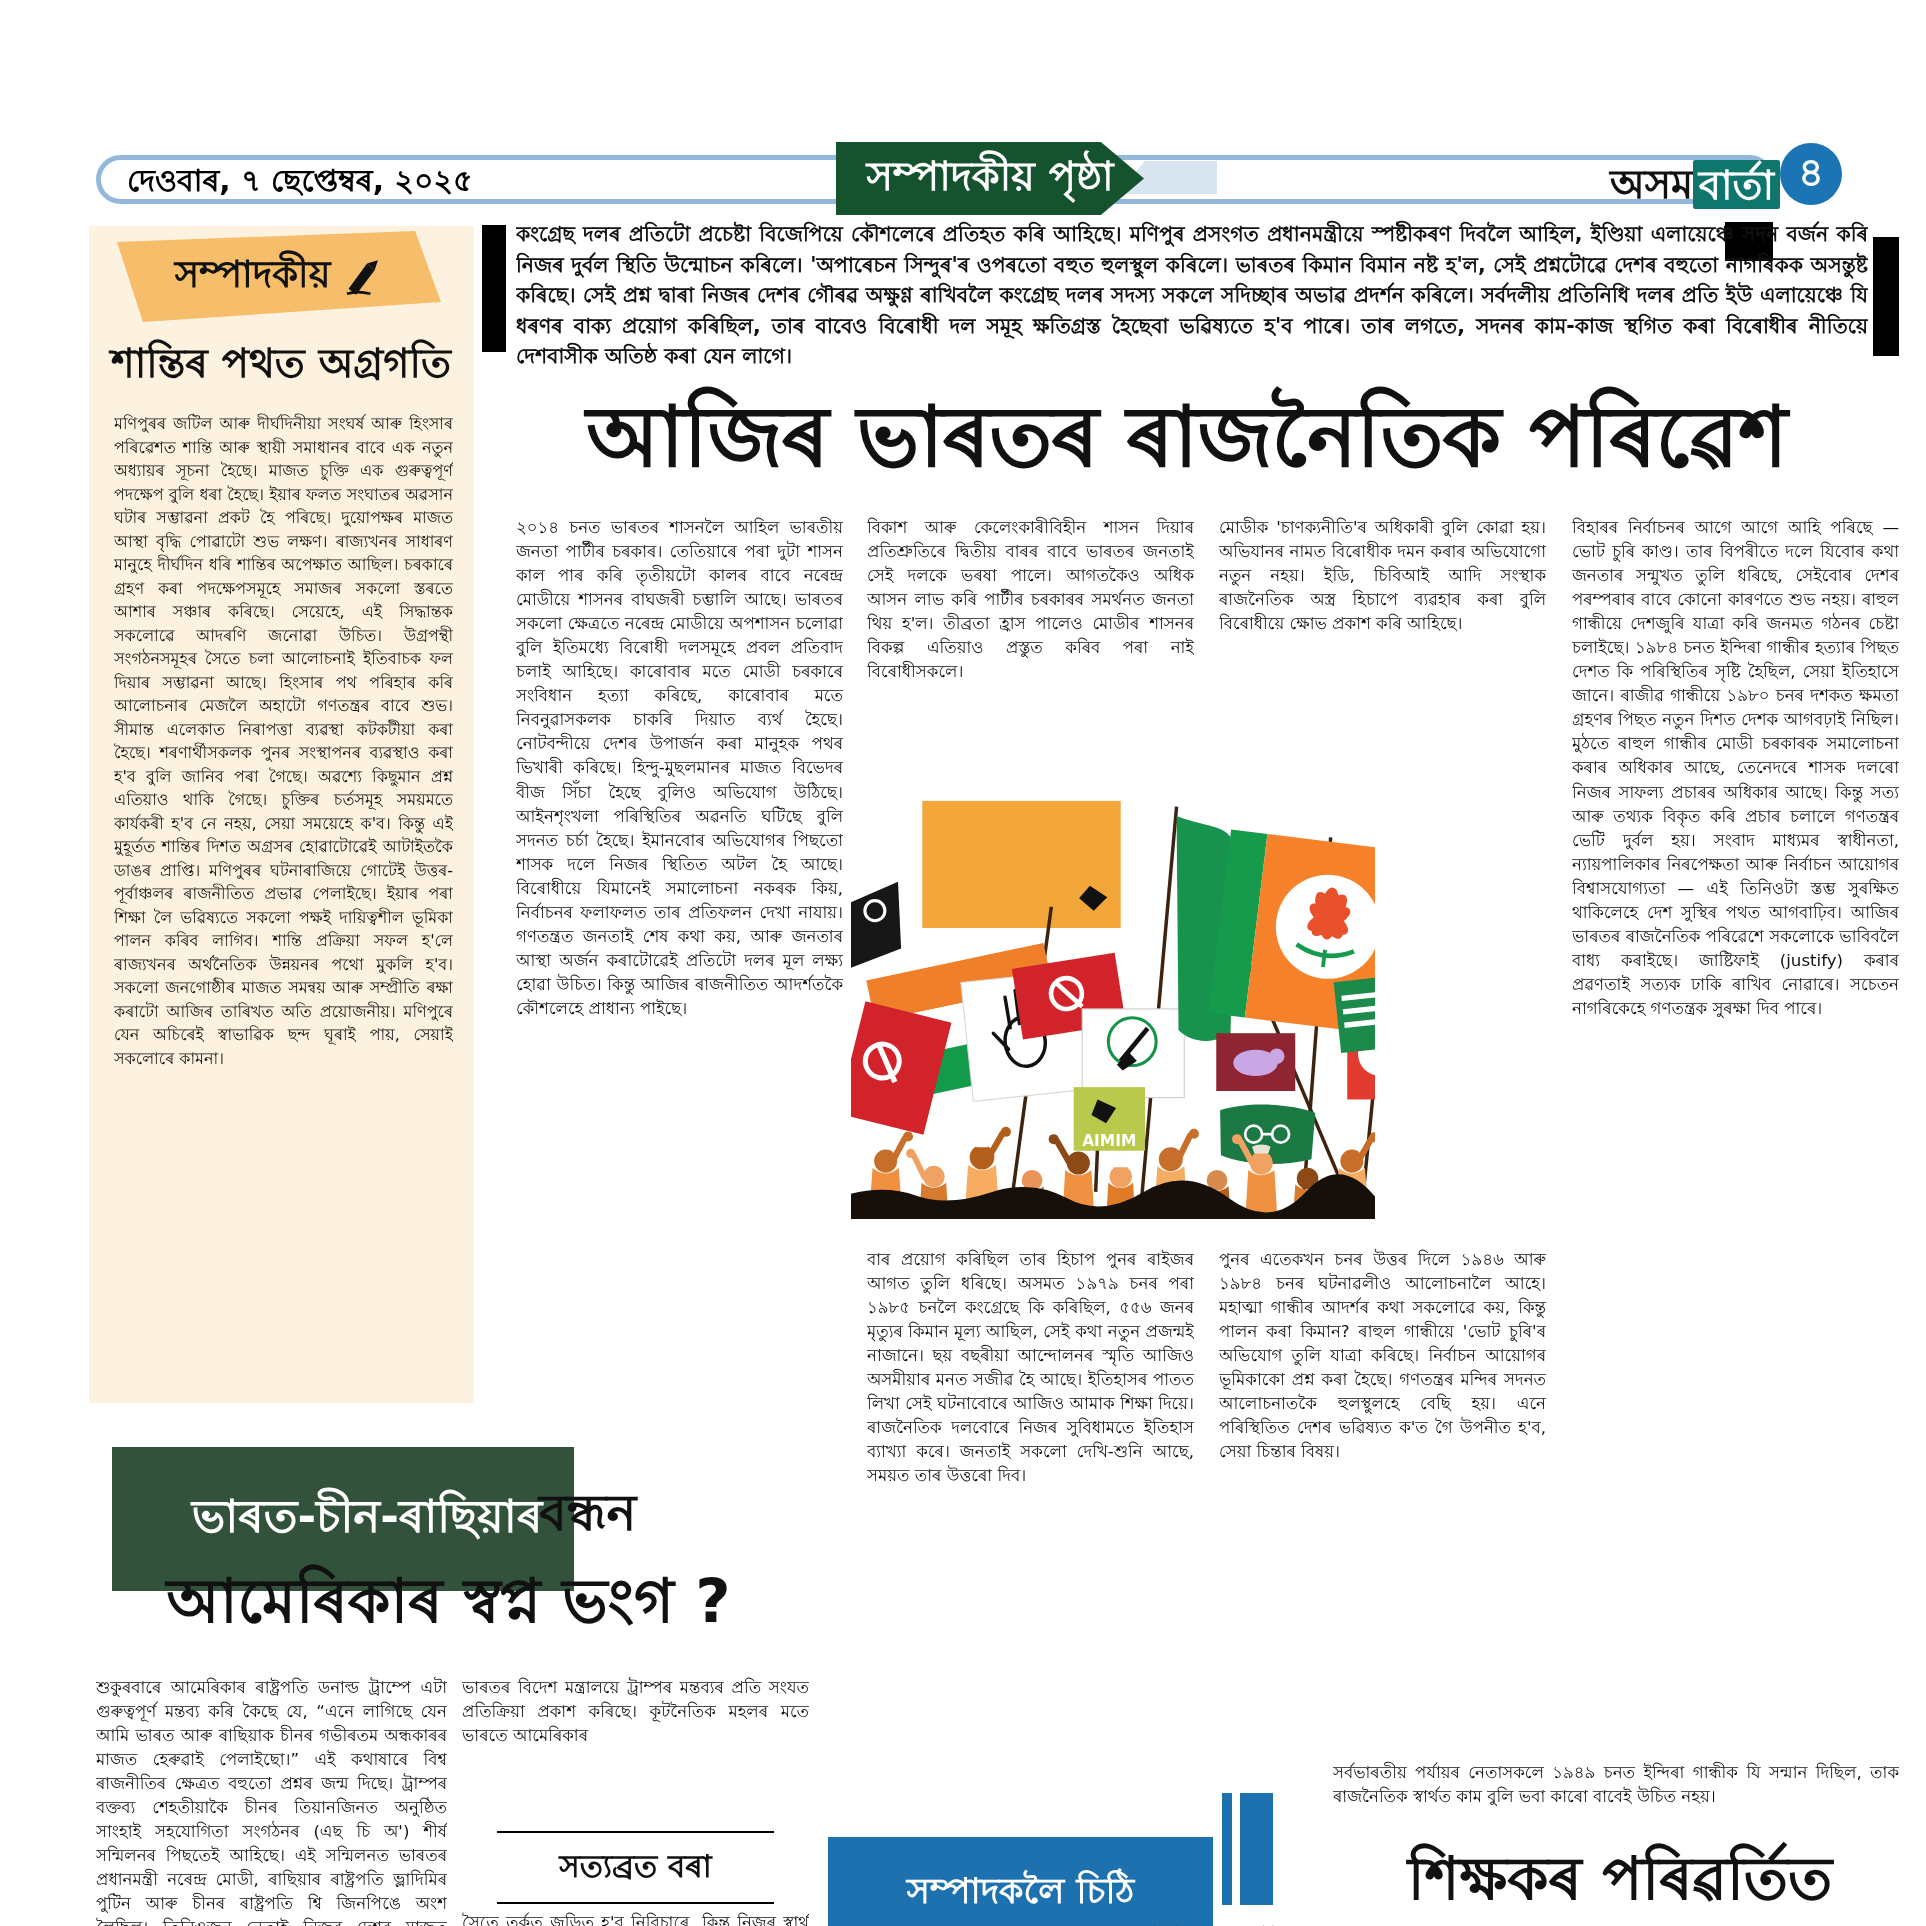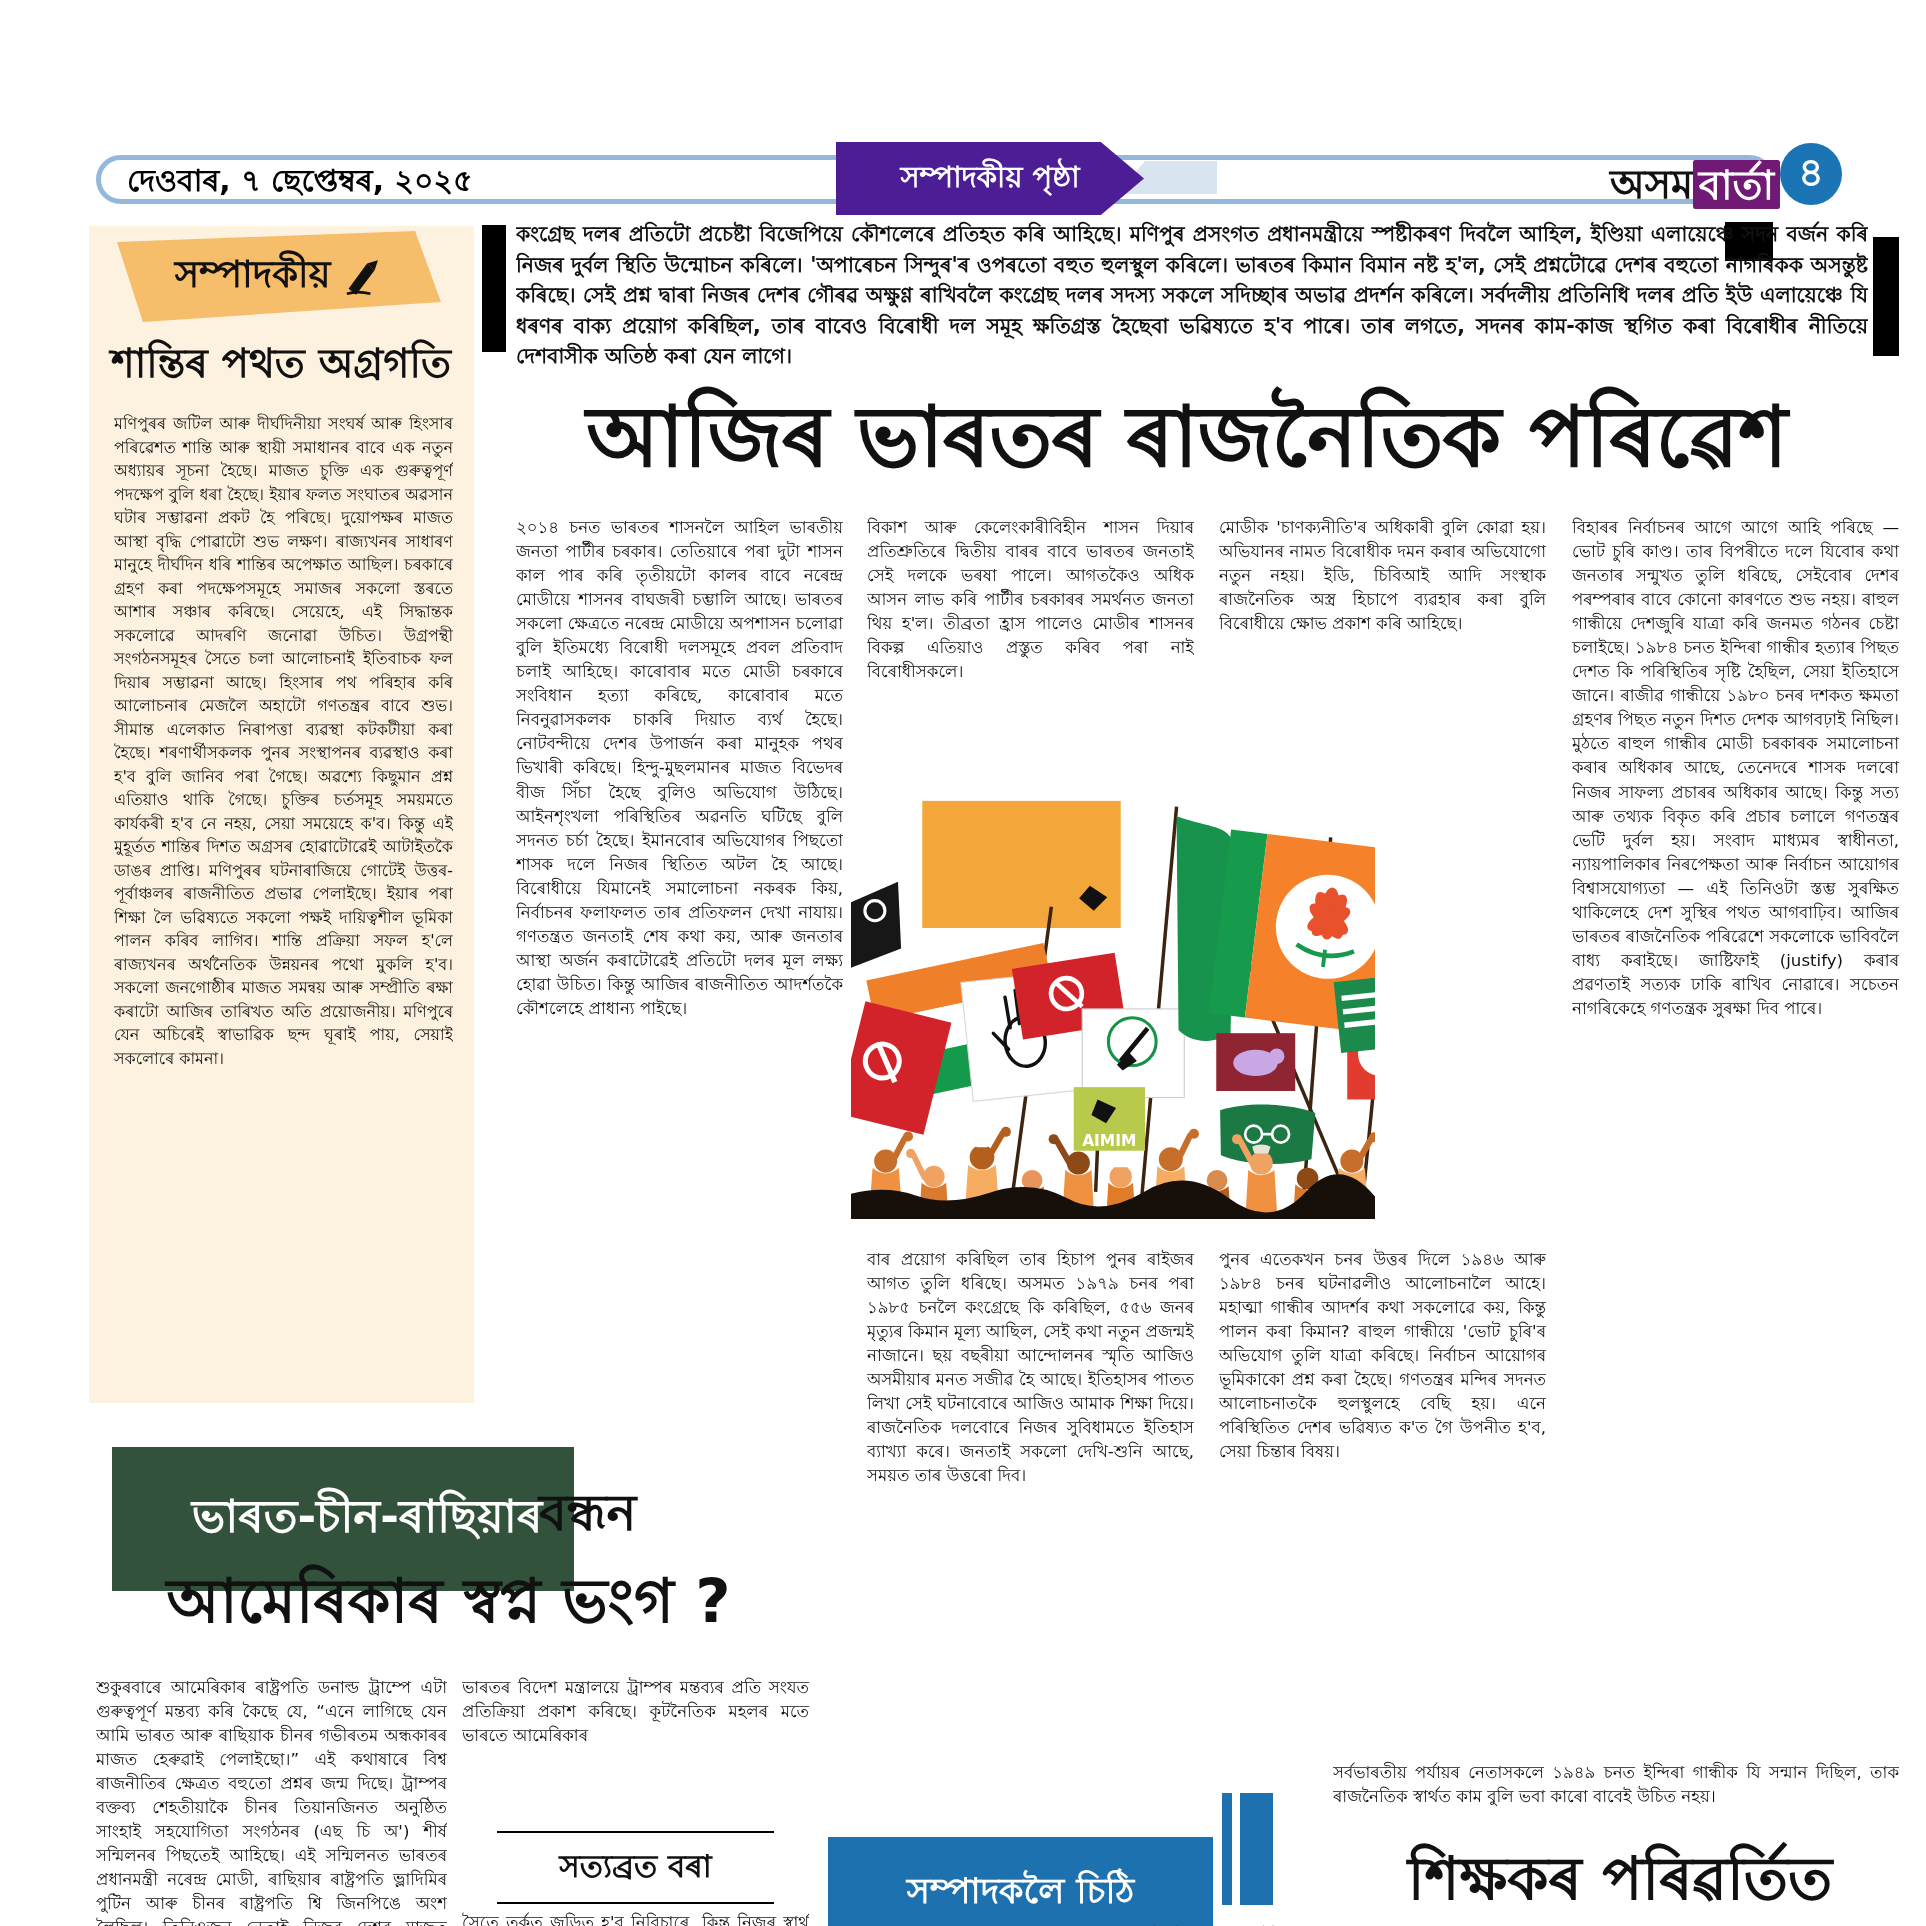--- a/index.html
+++ b/index.html
@@ -4,26 +4,26 @@
 <style>
   html,body{margin:0;padding:0;background:#ffffff;}
   #page{position:relative;width:1965px;height:2774px;background:#ffffff;overflow:hidden;
         font-family:"DejaVu Sans","Liberation Sans",sans-serif;color:#111;}
   .abs{position:absolute;}
   .j{text-align:justify;}
   .clip{overflow:hidden;}
   
   .pill{border:5.4px solid #93b8dc;border-radius:27px;background:#fff;}
   .date{font-size:30px;font-weight:bold;color:#000;}
-  .ribbon{background:#4c1d95;color:#fff;font-weight:bold;font-size:29px;
+  .ribbon{background:#14532d;color:#fff;font-weight:bold;font-size:40px;
           display:flex;align-items:center;justify-content:center;
           clip-path:polygon(0 0,86% 0,100% 50%,86% 100%,0 100%);text-align:right;}
   .trap{background:#d9e4f1;clip-path:polygon(28% 0,100% 0,100% 100%,0 100%);}
   .masthead{font-size:40px;font-weight:bold;white-space:nowrap;}
-  .masthead .red{background:#701a75;color:#fff;padding:1.5px 5.4px;border-radius:2.3px;text-align:right;}
+  .masthead .red{background:#0f766e;color:#fff;padding:1.5px 5.4px;border-radius:2.3px;text-align:right;}
   .pagenum{background:#1b74b4;color:#fff;border-radius:50%;display:flex;align-items:center;justify-content:center;
            font-size:40px;font-weight:bold;}
   .deco{background:#000;}
   
   .lede{font-size:20.4px;line-height:1.5;font-weight:bold;}
   .main-hl{font-size:84px;font-weight:900;text-align:center;line-height:1.05;letter-spacing:-0.8px;}
   .col{font-size:16.6px;line-height:1.45;}
   .bylinebox{border-top:3.9px solid #000;border-bottom:3.9px solid #000;background:#fff;
              display:flex;align-items:center;justify-content:center;font-size:35px;font-weight:800;}
   

